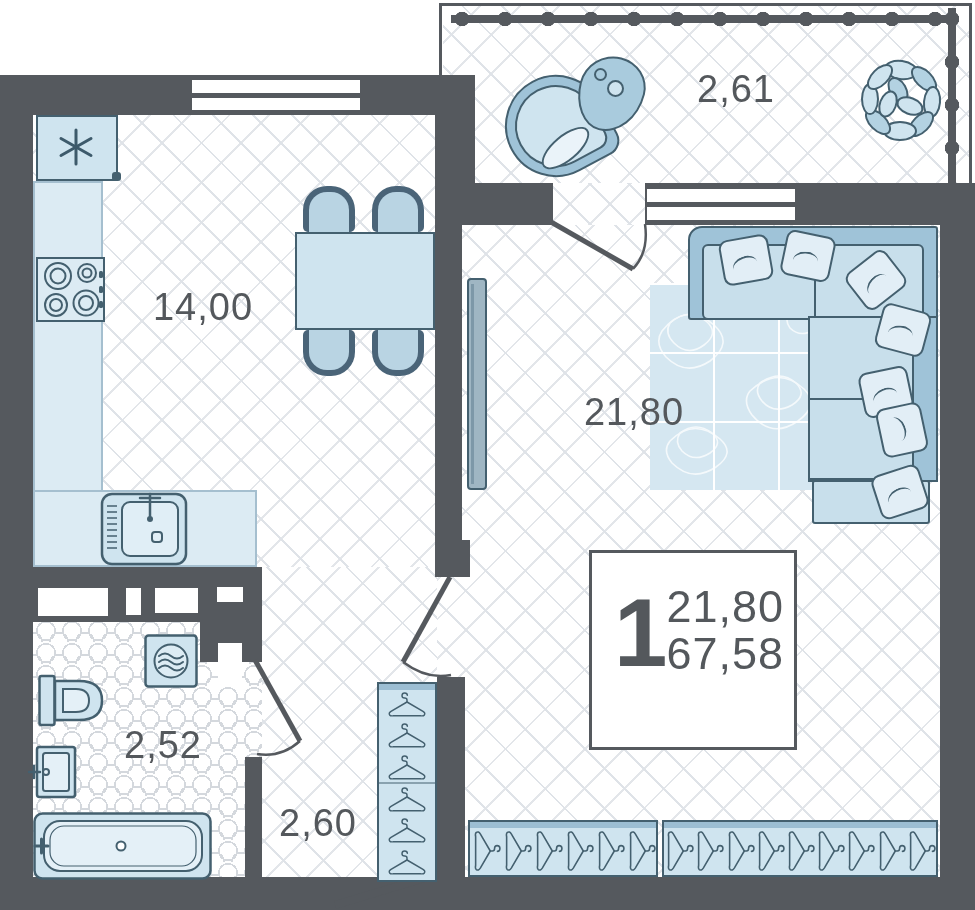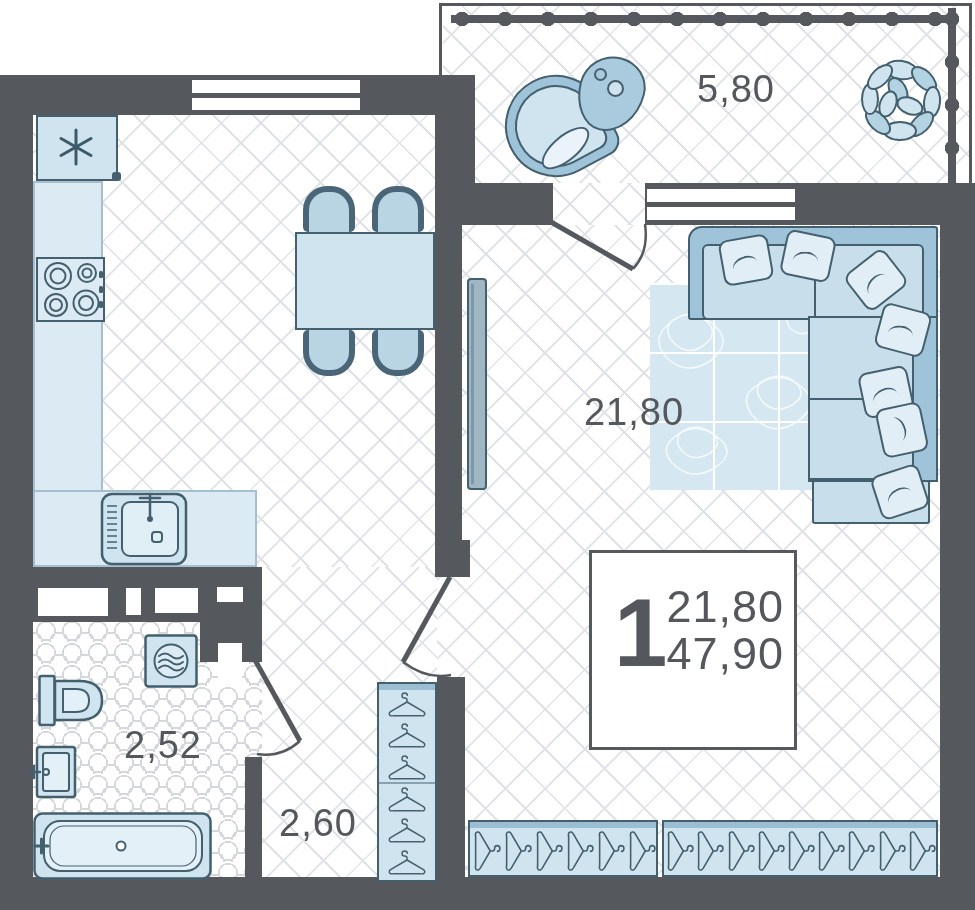--- a/index.html
+++ b/index.html
@@ -373,30 +373,31 @@
     <rect x="1.5" y="1.5" width="176" height="65" rx="8" fill="#cfe4ef" stroke="#44606f" stroke-width="2.5"></rect>
     <rect x="11" y="9" width="158" height="50" rx="16" fill="#e4f0f7" stroke="#44606f" stroke-width="2"></rect>
     <rect x="17" y="14" width="146" height="40" rx="14" fill="none" stroke="#44606f" stroke-width="1.2"></rect>
     <circle cx="88" cy="34" r="4.5" fill="#fff" stroke="#44606f" stroke-width="2"></circle>
     <g stroke="#44606f" stroke-width="3" stroke-linecap="round">
       <line x1="2" y1="34" x2="15" y2="34"></line>
       <line x1="8.5" y1="27" x2="8.5" y2="41"></line>
     </g>
   </svg>
 
+  <div class="abs room-label" style="left:203px;top:307px;">14,00</div>
   <div class="abs room-label" style="left:634px;top:412px;">21,80</div>
-  <div class="abs room-label" style="left:736px;top:89px;">5,80</div>
+  <div class="abs room-label" style="left:736px;top:89px;">2,61</div>
   <div class="abs room-label" style="left:163px;top:745px;">2,52</div>
   <div class="abs room-label" style="left:318px;top:823px;">2,60</div>
 
   <div class="abs info-box" style="left:589px;top:550px;width:208px;height:200px;">
     <div class="abs info-one" style="left:22px;top:32px;">1</div>
     <div class="abs info-vals" style="right:10px;top:30px;">
       <div>21,80</div>
-      <div>47,90</div>
+      <div>67,58</div>
     </div>
   </div>
 
   <svg width="0" height="0" style="position:absolute;">
     <defs>
       <symbol id="sym-hanger" viewBox="0 0 60 42">
         <path d="M30 15 L54 29 Q58 31.5 56 34.5 Q54.5 36.5 50 35.5 L10 35.5 Q5.5 36.5 4 34.5 Q2 31.5 6 29 Z" fill="none" stroke="#44606f" stroke-width="2.2" stroke-linejoin="round"></path>
         <path d="M30 15 L30 12 Q30 9 26.5 9 Q22.5 9 22.5 5.5 Q22.5 1.5 26.5 1.5 Q30.5 1.5 30.5 5" fill="none" stroke="#44606f" stroke-width="2.2" stroke-linecap="round"></path>
       </symbol>
     </defs>

